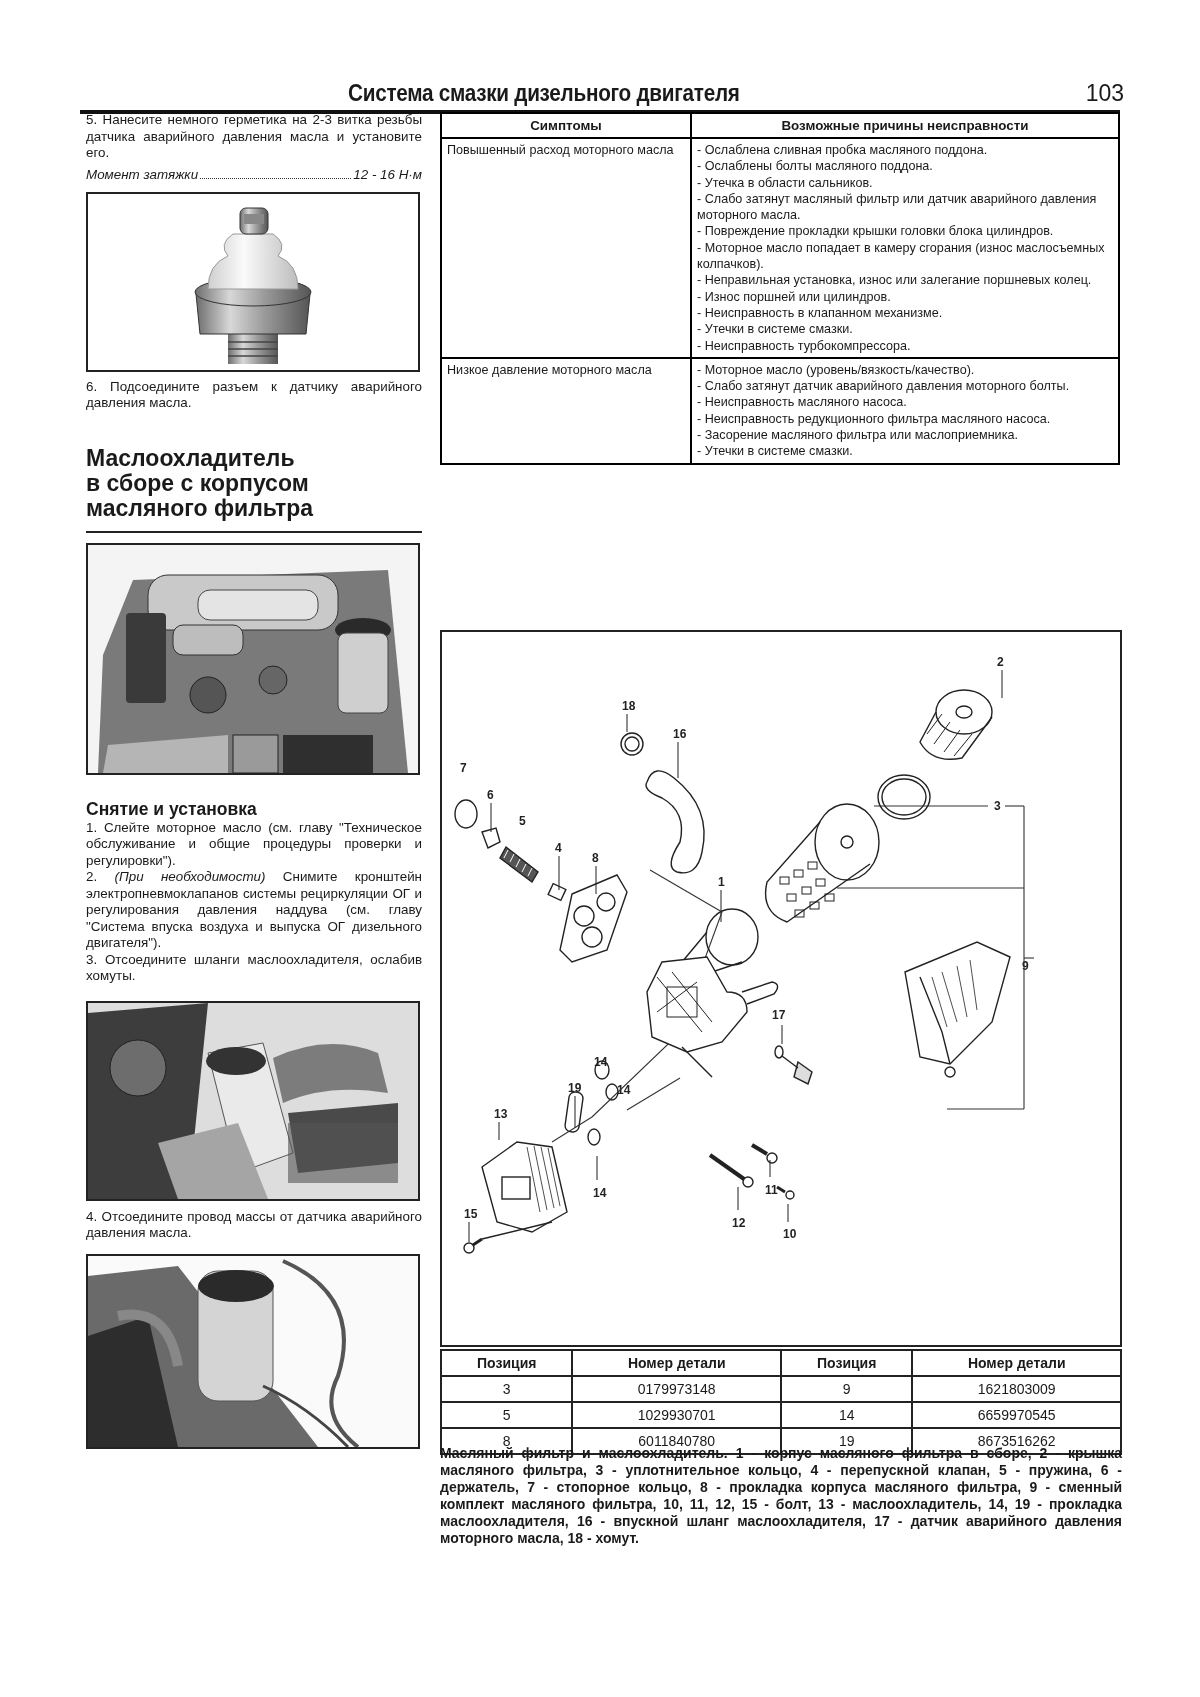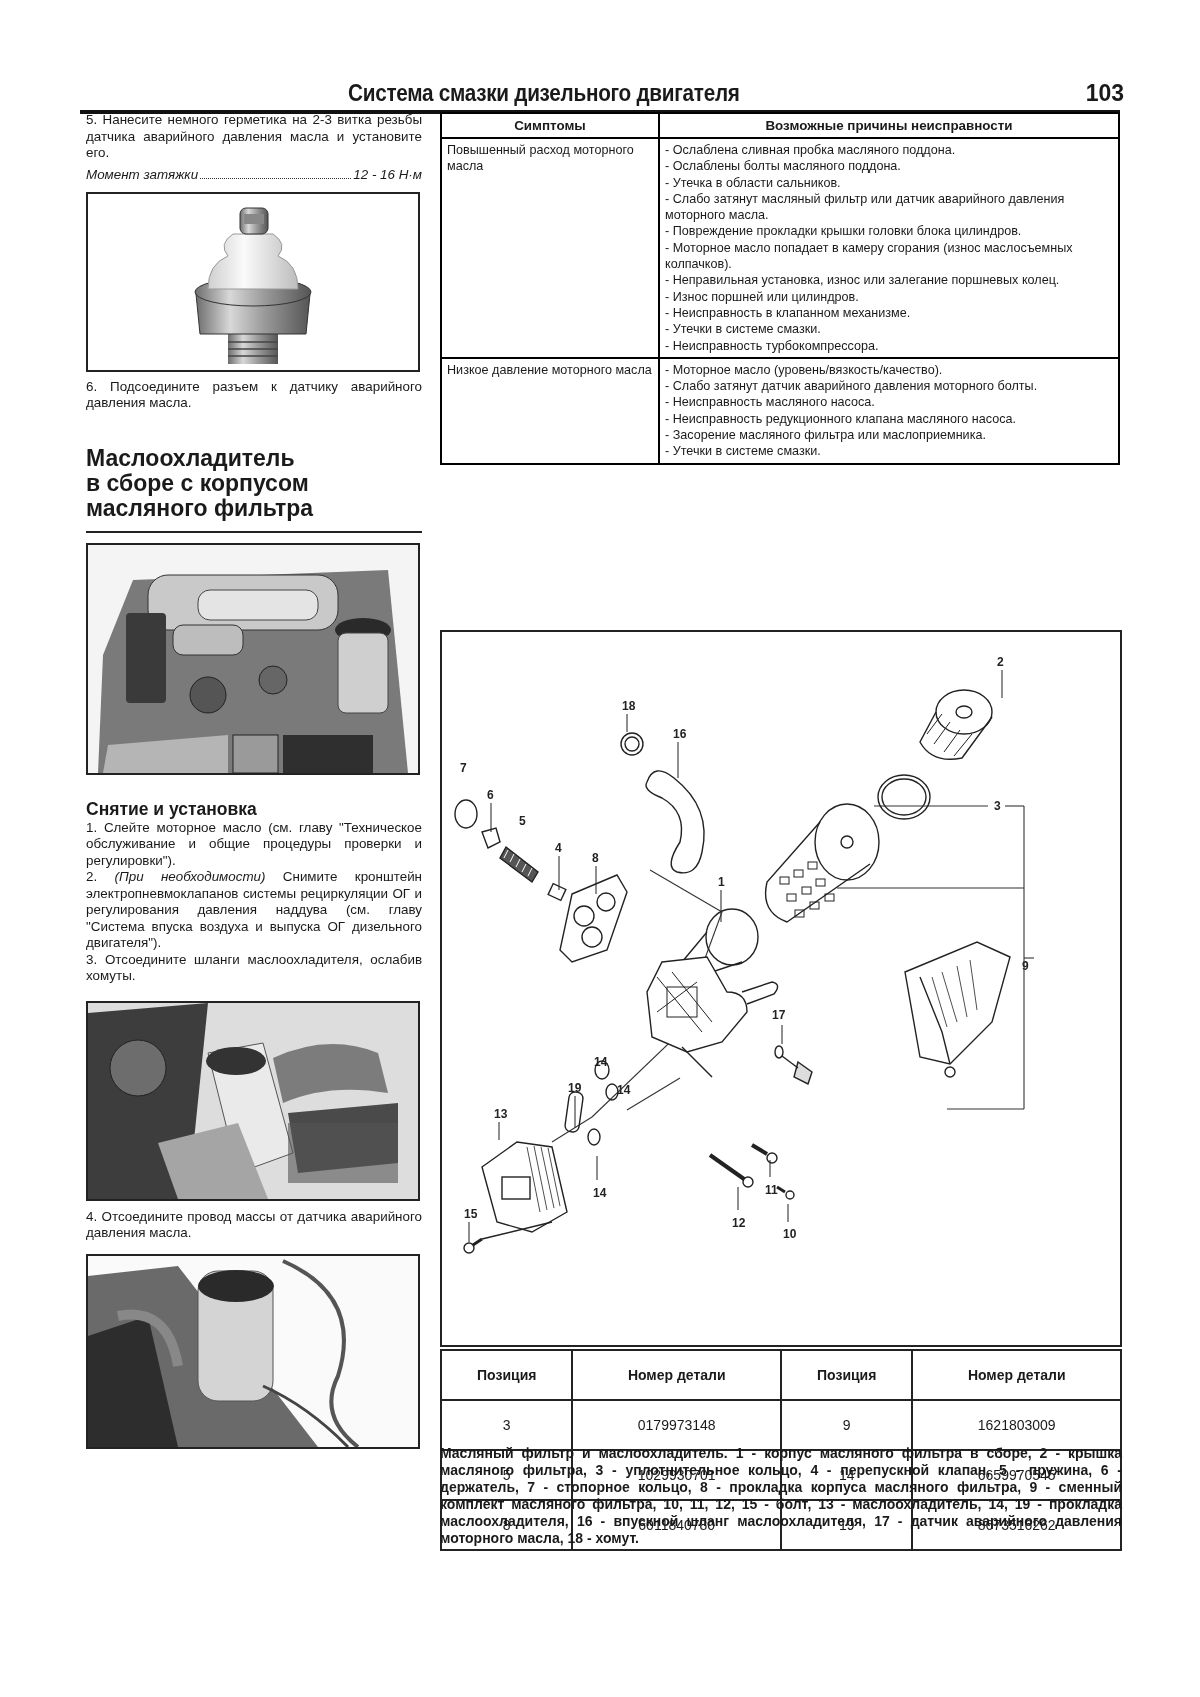--- a/index.html
+++ b/index.html
@@ -1,48 +1,48 @@
 <!DOCTYPE html>
 <html><head>
 <meta charset="utf-8">
 <style>
   * { box-sizing: border-box; margin: 0; padding: 0; }
   html, body { width: 1200px; height: 1697px; background: #fff; overflow: hidden; }
   body { font-family: "Liberation Sans", sans-serif; color: #1a1a1a; position: relative; }
 
   .header { position: absolute; left: 80px; top: 62px; width: 1050px; height: 42px; margin-top: 14px; }
   .header-title { position: absolute; left: 268px; top: 4px; font-size: 23px; font-weight: bold; letter-spacing: -0.3px; transform: scaleX(0.9); transform-origin: left; }
-  .header-page { position: absolute; right: 6px; top: 4px; font-size: 23px; font-weight: bold; }
+  .header-page { position: absolute; right: 6px; top: 4px; font-size: 23px; font-weight: normal; }
   .header-rule { position: absolute; left: 0; top: 34px; width: 1040px; height: 4px; background: #111; }
 
   .col-left { position: absolute; left: 86px; top: 112px; width: 336px; }
   .para { font-size: 13.4px; line-height: 16.5px; text-align: justify; }
   .note { font-style: italic; font-size: 13.4px; line-height: 16.5px; text-align: justify; }
   .note .note-label { text-decoration: underline; }
   .torque { font-style: italic; font-size: 13.4px; line-height: 18px; display: flex; margin-top: 4px; }
   .torque .dots { flex: 1; border-bottom: 1.5px dotted #333; margin: 0 2px 5px 2px; }
 
   .photo { border: 2px solid #222; background: #fff; position: relative; overflow: hidden; }
   .section-title { font-size: 23px; font-weight: bold; line-height: 25px; margin-top: 34px; }
   .sub-title { font-size: 17.5px; font-weight: bold; margin-top: 4px; }
 
   .col-right { position: absolute; left: 440px; top: 112px; width: 680px; }
   .table-caption { font-size: 13.4px; font-weight: bold; margin-bottom: 4px; }
   table.symptoms { border-collapse: collapse; width: 680px; font-size: 12.6px; }
   table.symptoms th, table.symptoms td { border: 2px solid #000000; vertical-align: top; }
   table.symptoms th { font-weight: bold; font-size: 13.4px; padding: 4px 4px; text-align: center; }
   table.symptoms td { padding: 3px 5px; line-height: 16.3px; }
-  table.symptoms td.sym { width: 218px; }
+  table.symptoms td.sym { width: 250px; }
   .cause { display: block; }
 
   .diagram { position: absolute; left: 440px; top: 630px; width: 682px; height: 717px; border: 2px solid #222; }
   .diagram svg { position: absolute; left: 0; top: 0; }
 
   table.parts { position: absolute; left: 440px; top: 1349px; width: 682px; border-collapse: collapse; font-size: 14px; }
-  table.parts th, table.parts td { border: 2px solid #222; text-align: center; padding: 16px 2px; height: 23px; }
+  table.parts th, table.parts td { border: 2px solid #222; text-align: center; padding: 4px 2px; height: 23px; }
   table.parts th { font-weight: bold; }
 
   .figure-caption { position: absolute; left: 440px; top: 1445px; width: 682px; font-size: 14px; font-weight: bold; line-height: 17px; text-align: justify; }
 </style>
 </head>
 <body>
 
 <div class="header">
   <div class="header-title">Система смазки дизельного двигателя</div>
   <div class="header-page">103</div>
@@ -172,21 +172,21 @@
           <span class="cause">- Утечки в системе смазки.</span>
           <span class="cause">- Неисправность турбокомпрессора.</span>
         </td>
       </tr>
       <tr>
         <td class="sym">Низкое давление моторного масла</td>
         <td>
           <span class="cause">- Моторное масло (уровень/вязкость/качество).</span>
           <span class="cause">- Слабо затянут датчик аварийного давления моторного болты.</span>
           <span class="cause">- Неисправность масляного насоса.</span>
-          <span class="cause">- Неисправность редукционного клапана масляного насоса.</span>
+          <span class="cause">- Неисправность редукционного фильтра масляного насоса.</span>
           <span class="cause">- Засорение масляного фильтра или маслоприемника.</span>
           <span class="cause">- Утечки в системе смазки.</span>
         </td>
       </tr>
     </tbody>
   </table>
 </div>
 
 <div class="diagram">
   <svg width="678" height="713" viewBox="0 0 678 713" font-family="Liberation Sans, sans-serif" font-size="12" font-weight="bold" fill="none" stroke="#222" stroke-width="1.4">

